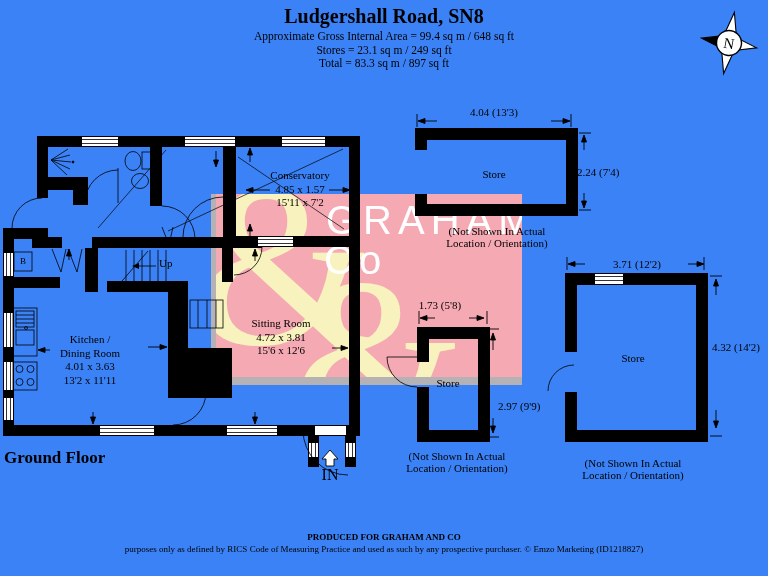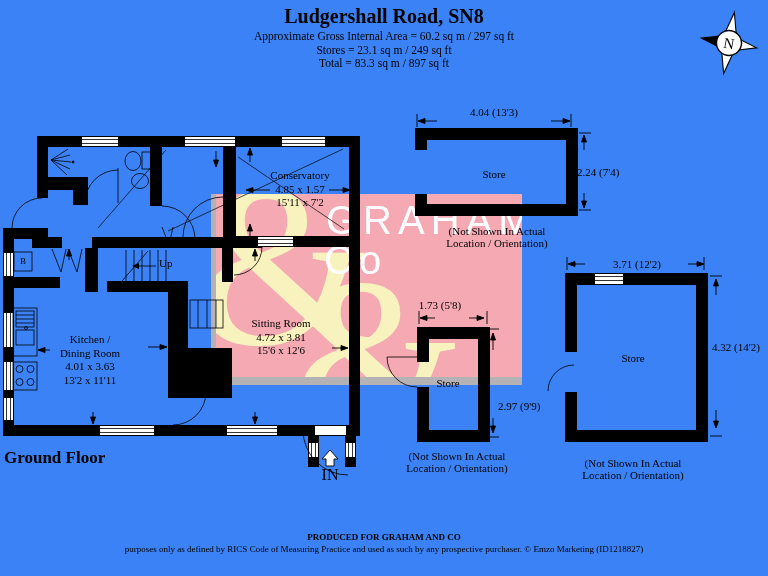--- a/index.html
+++ b/index.html
@@ -33,21 +33,21 @@
   #footer{left:384px;top:531px;font-size:9px;line-height:12px;}
   #footer .b{font-weight:bold;}
 </style>
 </head>
 <body>
 
 <div id="stage">
 
   <div id="title" class="lc">Ludgershall Road, SN8</div>
   <div id="areaBlock" class="grp">
-    <span>Approximate Gross Internal Area = 60.2 sq m / 297 sq ft</span>
+    <span>Approximate Gross Internal Area = 99.4 sq m / 648 sq ft</span>
     <span>Stores = 23.1 sq m / 249 sq ft</span>
     <span>Total = 83.3 sq m / 897 sq ft</span>
   </div>
 
   <div id="wmGrayLeft" class="abs"></div>
   <div id="wmGrayBottom" class="abs"></div>
   <div id="wmPink" class="abs">
     <span id="amp1" class="amp">&amp;</span>
     <span id="amp2" class="amp">&amp;</span>
     <span id="brand2" class="brand">Co</span>

